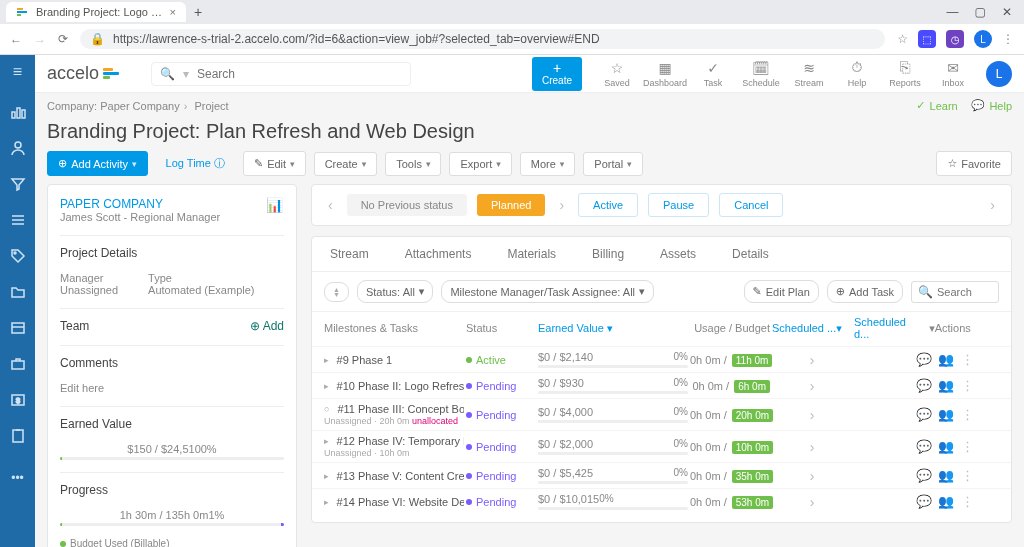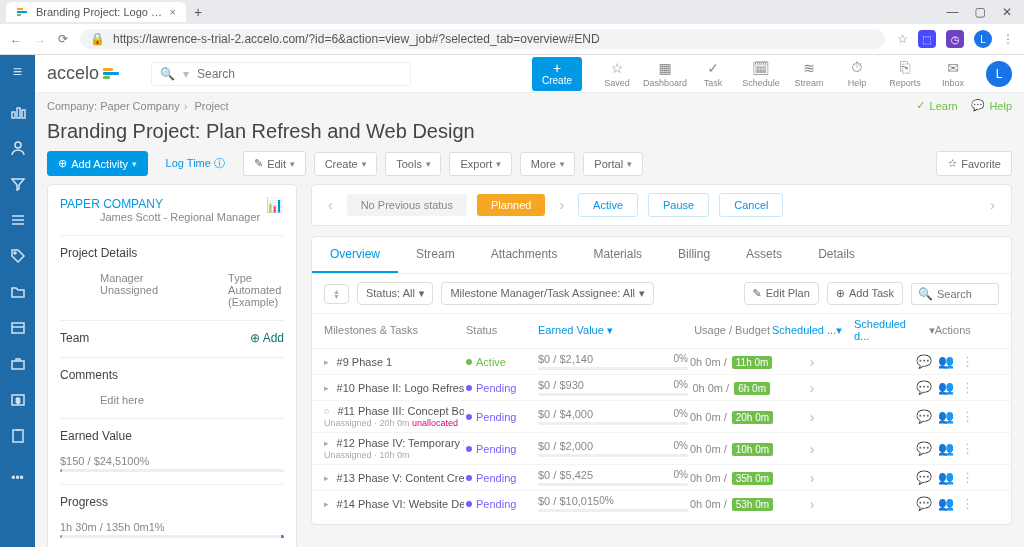--- a/index.html
+++ b/index.html
@@ -56,45 +56,45 @@
 .toolbar { display: flex; align-items: center; gap: 8px; margin-bottom: 8px; font-size: 11px; }
 .btn { border: 1px solid #ddd; background: #fff; padding: 5px 10px; border-radius: 3px; color: #666; display: inline-flex; align-items: center; gap: 4px; cursor: pointer; }
 .btn-primary { background: #0099e5; border-color: #0099e5; color: #fff; }
 .btn-caret::after { content: " ▾"; font-size: 9px; opacity: .8; }
 .toolbar .link { color: #0099e5; padding: 5px 10px; cursor: pointer; }
 .toolbar-spacer { flex: 1; }
 
 .layout-two { display: flex; gap: 14px; }
 .left-panel { width: 250px; background: #fff; border: 1px solid #e5e5e5; border-radius: 4px; padding: 12px; display: flex; flex-direction: column; gap: 12px; }
 .left-panel h4 { font-size: 12px; color: #0099e5; font-weight: 500; }
-.left-panel .sub { font-size: 11px; color: #888; margin-left: 40px; }
+.left-panel .sub { font-size: 11px; color: #888; }
 .section-header { font-size: 12px; color: #444; font-weight: 500; display: flex; justify-content: space-between; align-items: center; border-top: 1px solid #eee; padding-top: 10px; }
 .section-header:first-of-type { border-top: none; padding-top: 0; }
 .progress-bar { height: 3px; background: #eee; border-radius: 2px; position: relative; overflow: hidden; margin-top: 2px; }
 .progress-bar .fill-green { position: absolute; height: 100%; background: #6fbf4a; }
 .progress-bar .fill-purple { position: absolute; right: 0; height: 100%; background: #7b5cff; width: 3px; }
 .legend { font-size: 10px; color: #888; display: flex; flex-wrap: wrap; gap: 6px 12px; }
 .legend .dot { width: 6px; height: 6px; border-radius: 50%; display: inline-block; margin-right: 4px; }
-.ev-row { display: flex; justify-content: flex-start; font-size: 11px; color: #888; }
+.ev-row { display: flex; justify-content: center; font-size: 11px; color: #888; }
 
 .right-panel { flex: 1; display: flex; flex-direction: column; gap: 0; min-width: 0; }
 .status-strip { background: #fff; border: 1px solid #e5e5e5; border-radius: 4px; padding: 8px 12px; display: flex; align-items: center; gap: 10px; margin-bottom: 10px; }
 .status-strip .chev { color: #bbb; font-size: 14px; cursor: pointer; padding: 0 4px; }
 .status-pill { padding: 5px 14px; border-radius: 3px; font-size: 11px; }
 .pill-grey { background: #f3f3f3; color: #888; }
 .pill-orange { background: #f5a623; color: #fff; }
 .pill-outline { border: 1px solid #cce6f5; color: #0099e5; background: #fff; cursor: pointer; }
 .status-spacer { flex: 1; }
 
 .right-body { background: #fff; border: 1px solid #e5e5e5; border-radius: 4px; padding: 0 0 8px; }
 .tabs { display: flex; border-bottom: 1px solid #eee; }
 .tab { padding: 10px 18px; font-size: 12px; color: #777; cursor: pointer; white-space: nowrap; }
 .tab.active { color: #0099e5; border-bottom: 2px solid #0099e5; }
 .filter-row { display: flex; align-items: center; gap: 8px; padding: 8px 12px; border-bottom: 1px solid #f0f0f0; }
-.sm-btn { border: 1px solid #ddd; background: #fff; padding: 4px 8px; border-radius: 4px; font-size: 11px; color: #666; display: inline-flex; align-items: flex-start; gap: 4px; cursor: pointer; }
+.sm-btn { border: 1px solid #ddd; background: #fff; padding: 4px 8px; border-radius: 9px; font-size: 11px; color: #666; display: inline-flex; align-items: center; gap: 4px; cursor: pointer; }
 .sort-icon { display: inline-flex; flex-direction: column; line-height: 5px; font-size: 7px; color: #aaa; }
 
 .table-header, .table-row { display: grid; grid-template-columns: 140px 70px 150px 80px 80px 70px 48px; gap: 2px; align-items: center; padding: 4px 12px; font-size: 11px; }
 .table-header { color: #888; font-weight: 500; padding-bottom: 6px; }
 .table-header .sortable { color: #0099e5; cursor: pointer; }
 .table-row { border-top: 1px solid #f4f4f4; padding-top: 4px; padding-bottom: 4px; position: relative; }
 .task-name { display: flex; flex-direction: column; gap: 1px; overflow: hidden; }
 .task-title { display: flex; align-items: center; gap: 4px; color: #555; white-space: nowrap; overflow: hidden; text-overflow: ellipsis; }
 .task-sub { font-size: 9px; color: #aaa; }
 .task-sub .unalloc { color: #d07; font-size: 9px; }
@@ -374,21 +374,20 @@
             <span class="chev">›</span>
             <span class="status-pill pill-outline">Active</span>
             <span class="status-pill pill-outline">Pause</span>
             <span class="status-pill pill-outline">Cancel</span>
             <div class="status-spacer"></div>
             <span class="chev">›</span>
           </div>
 
           <div class="right-body">
             <div class="tabs">
-              <div class="tab active">Overview</div>
               <div class="tab">Stream</div>
               <div class="tab">Attachments</div>
               <div class="tab">Materials</div>
               <div class="tab">Billing</div>
               <div class="tab">Assets</div>
               <div class="tab">Details</div>
             </div>
 
             <div class="filter-row">
               <span class="sm-btn">

